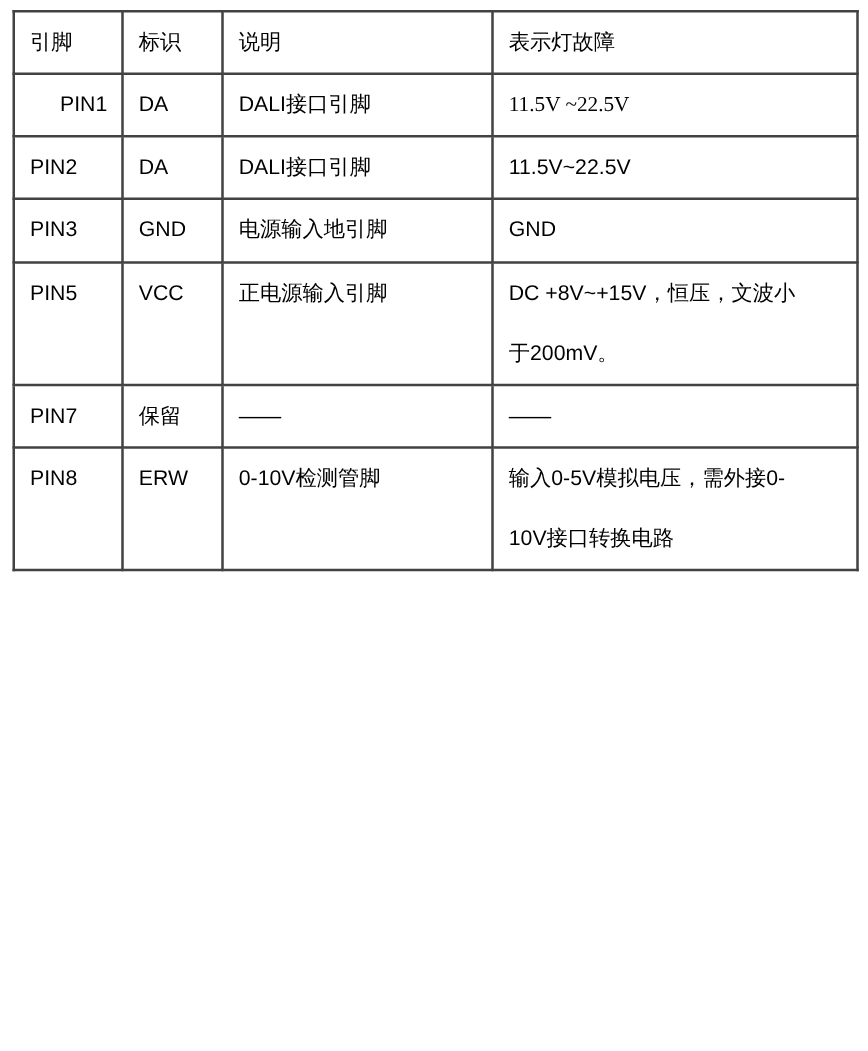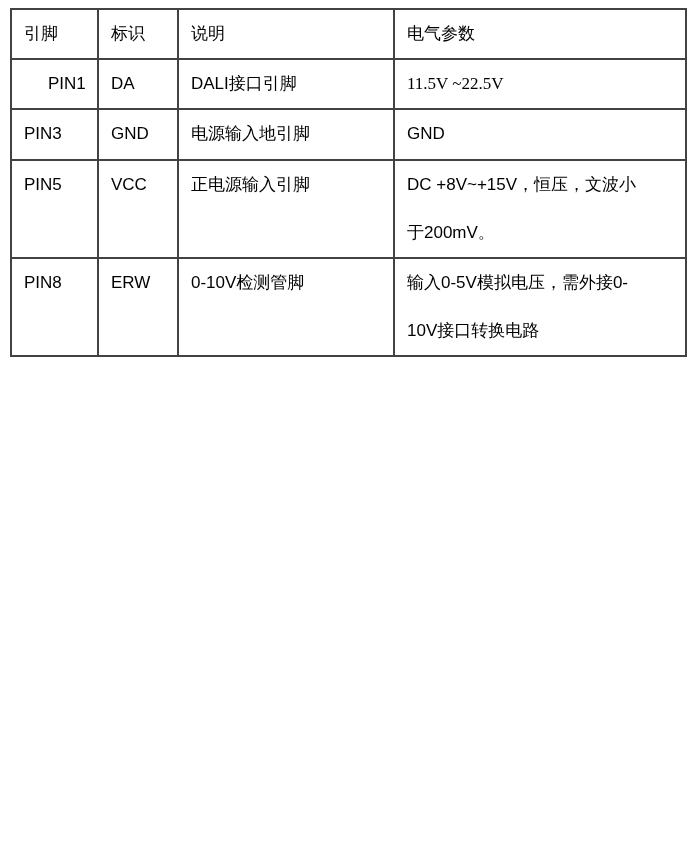--- a/index.html
+++ b/index.html
@@ -48,44 +48,56 @@
       <col class="c-pin">
       <col class="c-label">
       <col class="c-desc">
       <col class="c-param">
     </colgroup>
     <thead>
       <tr>
         <th>引脚</th>
         <th>标识</th>
         <th>说明</th>
-        <th>电气参数</th>
+        <th>表示灯故障</th>
       </tr>
     </thead>
     <tbody id="pin-rows">
         <tr>
           <td style="height: 44px; padding-left: 36px;">PIN1</td>
           <td style="height: 44px;">DA</td>
           <td style="height: 44px;">DALI接口引脚</td>
           <td style="height: 44px; font-family: Liberation Serif, serif;">11.5V ~22.5V</td>
+        </tr>
+        <tr>
+          <td style="height: 44px;">PIN2</td>
+          <td style="height: 44px;">DA</td>
+          <td style="height: 44px;">DALI接口引脚</td>
+          <td style="height: 44px;">11.5V~22.5V</td>
         </tr>
         <tr>
           <td style="height: 49px;">PIN3</td>
           <td style="height: 49px;">GND</td>
           <td style="height: 49px;">电源输入地引脚</td>
           <td style="height: 49px;">GND</td>
         </tr>
         <tr>
           <td style="height: 92px;">PIN5</td>
           <td style="height: 92px;">VCC</td>
           <td style="height: 92px;">正电源输入引脚</td>
           <td style="height: 92px; border-radius: 28px;">DC +8V~+15V，恒压，文波小
 于200mV。</td>
         </tr>
         <tr>
+          <td style="height: 41px;">PIN7</td>
+          <td style="height: 41px;">保留</td>
+          <td style="height: 41px;">——</td>
+          <td style="height: 41px;">——</td>
+        </tr>
+        <tr>
           <td style="height: 95px;">PIN8</td>
           <td style="height: 95px;">ERW</td>
           <td style="height: 95px;">0-10V检测管脚</td>
           <td style="height: 95px;">输入0-5V模拟电压，需外接0-
 10V接口转换电路</td>
         </tr>
       </tbody>
   </table>
 </div>
 

